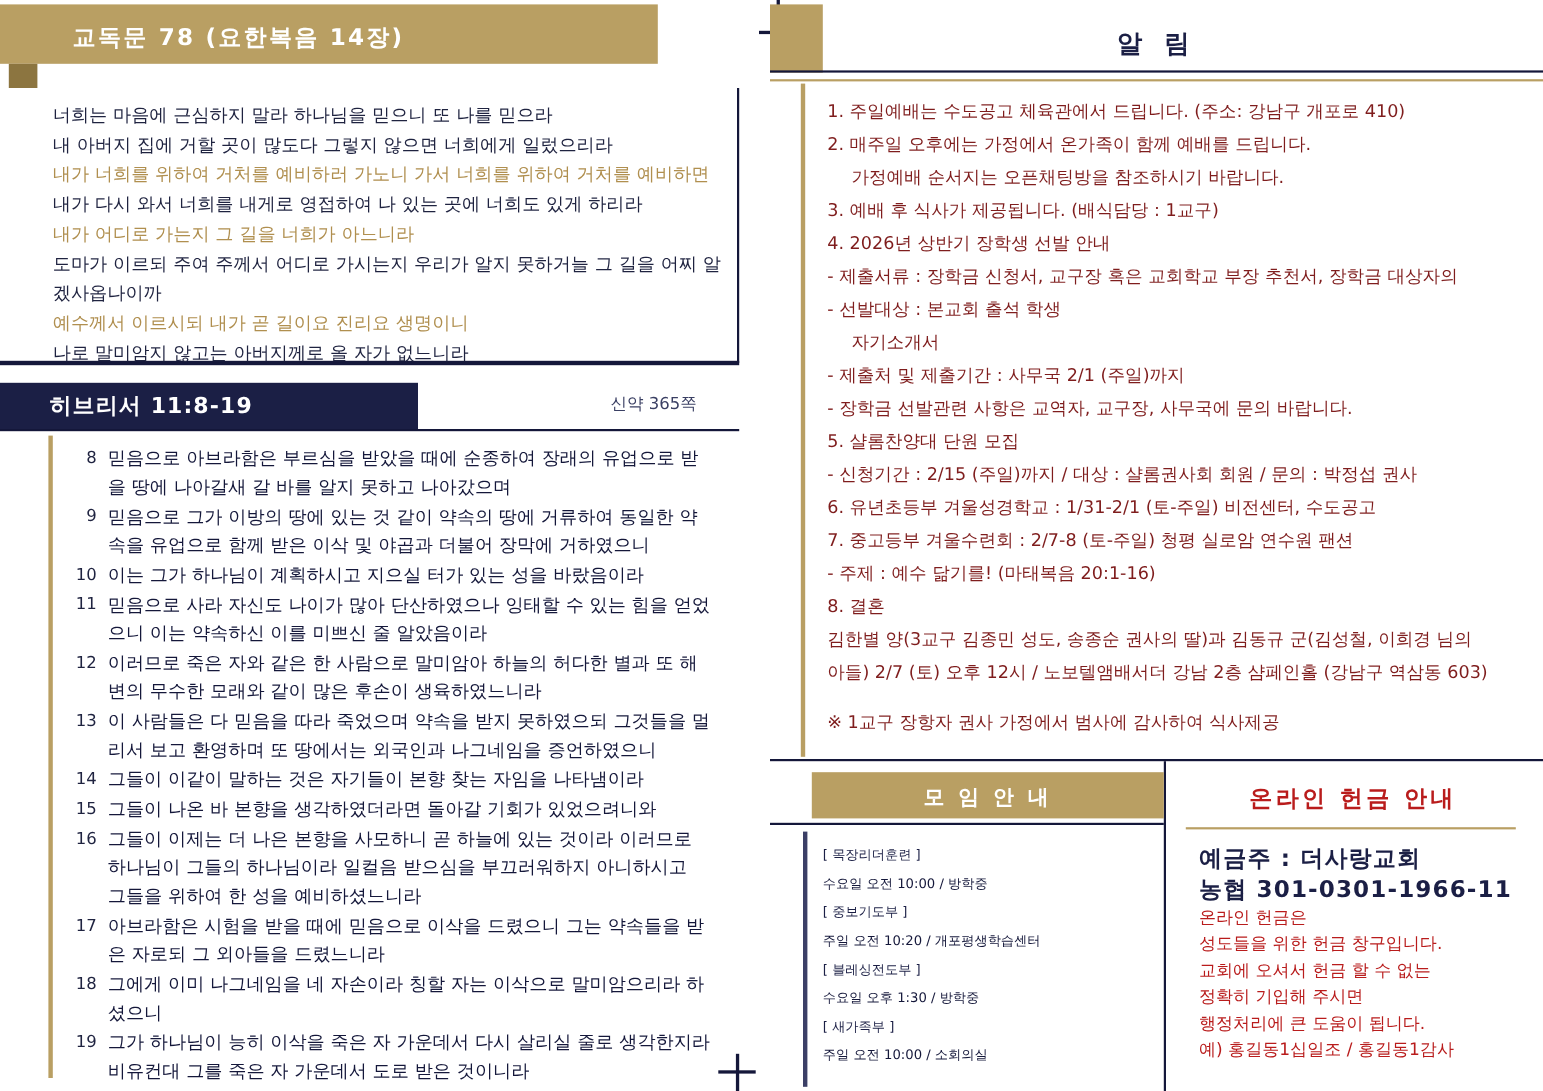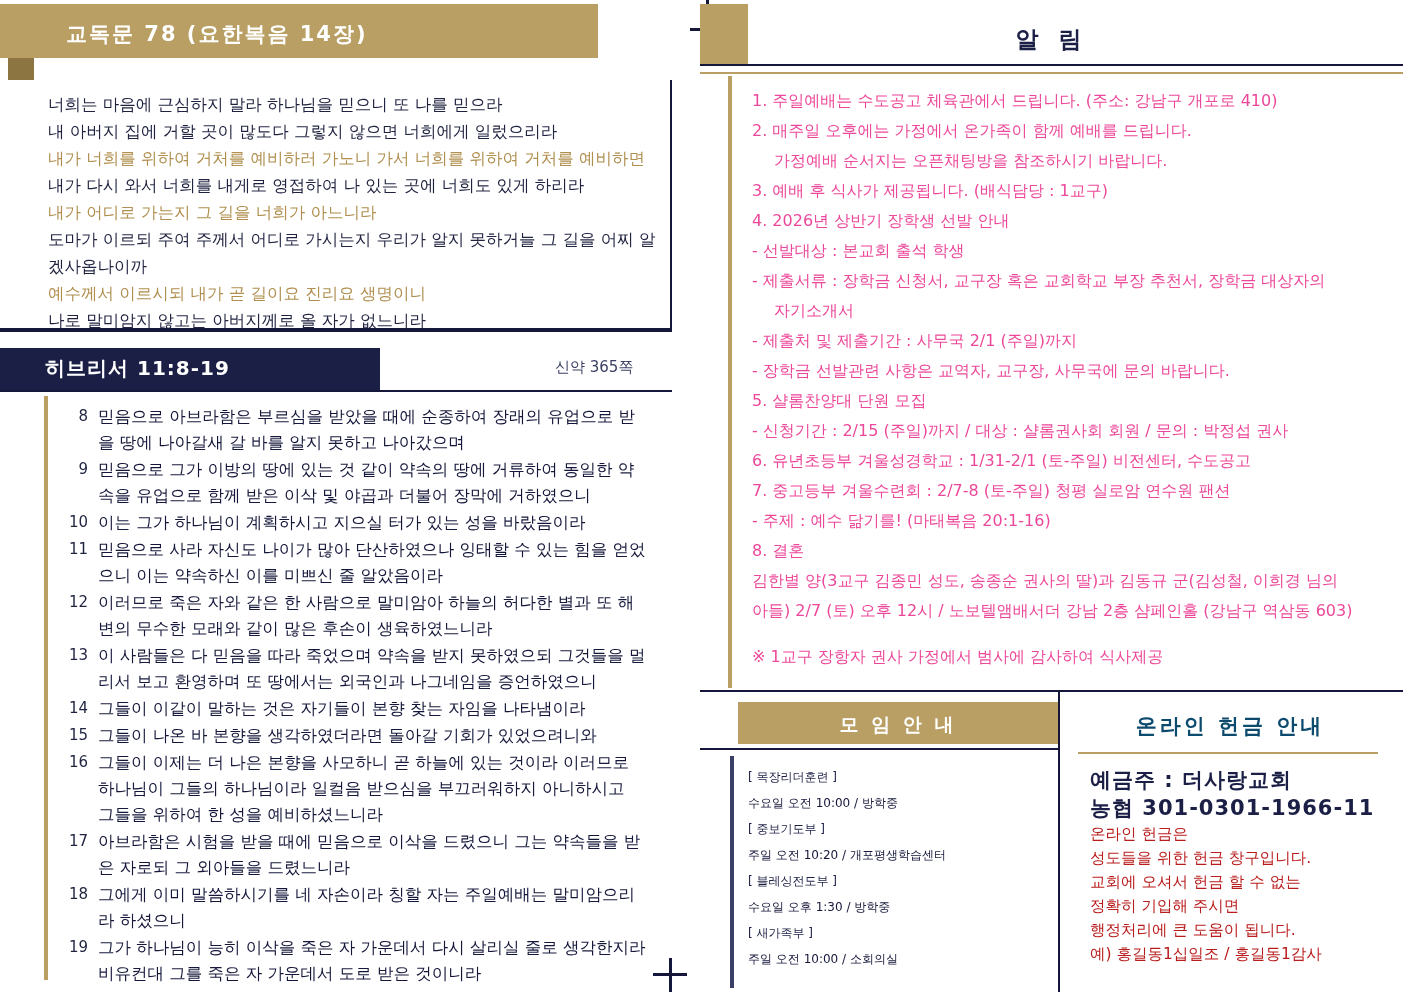--- a/index.html
+++ b/index.html
@@ -94,21 +94,21 @@
   }
   .notice-goldline{
     position:absolute;left:0;top:72px;width:703px;height:2px;background:#b99f63;
   }
   .notice-leftbar{
     position:absolute;left:28px;top:76px;width:4px;height:612px;background:#b99f63;
   }
   .notice-body{
     position:absolute;left:52px;top:86px;width:640px;
   }
-  .n-line{font-size:16px;line-height:30px;color:#ec4899;}
+  .n-line{font-size:16px;line-height:30px;color:#7f1d1d;}
   .n-line.indent{padding-left:22px;}
   .n-line.note{margin-top:16px;}
 
   .mid-rule{
     position:absolute;left:0;top:690px;width:703px;height:2px;background:#14173a;
   }
   .vert-rule{
     position:absolute;left:358px;top:692px;width:2px;height:300px;background:#14173a;
   }
 
@@ -124,21 +124,21 @@
   }
   .meet-leftbar{
     position:absolute;left:30px;top:756px;width:4px;height:232px;background:#3b3f66;
   }
   .meet-body{position:absolute;left:48px;top:764px;width:300px;}
   .m-grp{font-size:12px;line-height:26px;color:#14173a;}
   .m-name{color:#1b1f45;}
 
   .offer-title{
     position:absolute;left:380px;top:712px;width:300px;text-align:center;
-    font-size:21px;font-weight:bold;letter-spacing:3px;color:#0c4a6e;
+    font-size:21px;font-weight:bold;letter-spacing:3px;color:#b91c1c;
   }
   .offer-rule{
     position:absolute;left:378px;top:752px;width:300px;height:2px;background:#b99f63;
   }
   .offer-body{position:absolute;left:390px;top:766px;width:300px;}
   .o-big{font-size:21px;line-height:28px;color:#1b1f45;font-weight:bold;letter-spacing:1px;}
   .o-small{font-size:15.5px;line-height:24px;color:#b91c1c;}
 </style>
 </head>
 <body>
@@ -212,21 +212,21 @@
       <div class="verse">
           <div class="v-num">16</div>
           <div class="v-text">그들이 이제는 더 나은 본향을 사모하니 곧 하늘에 있는 것이라 이러므로 하나님이 그들의 하나님이라 일컬음 받으심을 부끄러워하지 아니하시고 그들을 위하여 한 성을 예비하셨느니라</div>
         </div>
       <div class="verse">
           <div class="v-num">17</div>
           <div class="v-text">아브라함은 시험을 받을 때에 믿음으로 이삭을 드렸으니 그는 약속들을 받은 자로되 그 외아들을 드렸느니라</div>
         </div>
       <div class="verse">
           <div class="v-num">18</div>
-          <div class="v-text">그에게 이미 말씀하시기를 네 자손이라 칭할 자는 주일예배는 말미암으리라 하셨으니</div>
+          <div class="v-text">그에게 이미 나그네임을 네 자손이라 칭할 자는 이삭으로 말미암으리라 하셨으니</div>
         </div>
       <div class="verse">
           <div class="v-num">19</div>
           <div class="v-text">그가 하나님이 능히 이삭을 죽은 자 가운데서 다시 살리실 줄로 생각한지라 비유컨대 그를 죽은 자 가운데서 도로 받은 것이니라</div>
         </div>
     </div>
   </div>
 
   <div class="right-col">
 
@@ -235,22 +235,22 @@
     <div class="notice-title">알 림</div>
     <div class="notice-goldline"></div>
     <div class="notice-leftbar"></div>
 
     <div class="notice-body">
       <div class="n-line">1. 주일예배는 수도공고 체육관에서 드립니다. (주소: 강남구 개포로 410)</div>
       <div class="n-line">2. 매주일 오후에는 가정에서 온가족이 함께 예배를 드립니다.</div>
       <div class="n-line indent">가정예배 순서지는 오픈채팅방을 참조하시기 바랍니다.</div>
       <div class="n-line">3. 예배 후 식사가 제공됩니다. (배식담당 : 1교구)</div>
       <div class="n-line">4. 2026년 상반기 장학생 선발 안내</div>
+      <div class="n-line">- 제출서류 : 장학금 신청서, 교구장 혹은 교회학교 부장 추천서, 장학금 대상자의</div>
       <div class="n-line">- 선발대상 : 본교회 출석 학생</div>
-      <div class="n-line">- 제출서류 : 장학금 신청서, 교구장 혹은 교회학교 부장 추천서, 장학금 대상자의</div>
       <div class="n-line indent">자기소개서</div>
       <div class="n-line">- 제출처 및 제출기간 : 사무국 2/1 (주일)까지</div>
       <div class="n-line">- 장학금 선발관련 사항은 교역자, 교구장, 사무국에 문의 바랍니다.</div>
       <div class="n-line">5. 샬롬찬양대 단원 모집</div>
       <div class="n-line">- 신청기간 : 2/15 (주일)까지 / 대상 : 샬롬권사회 회원 / 문의 : 박정섭 권사</div>
       <div class="n-line">6. 유년초등부 겨울성경학교 : 1/31-2/1 (토-주일) 비전센터, 수도공고</div>
       <div class="n-line">7. 중고등부 겨울수련회 : 2/7-8 (토-주일) 청평 실로암 연수원 팬션</div>
       <div class="n-line">- 주제 : 예수 닮기를! (마태복음 20:1-16)</div>
       <div class="n-line">8. 결혼</div>
       <div class="n-line">김한별 양(3교구 김종민 성도, 송종순 권사의 딸)과 김동규 군(김성철, 이희경 님의</div>

